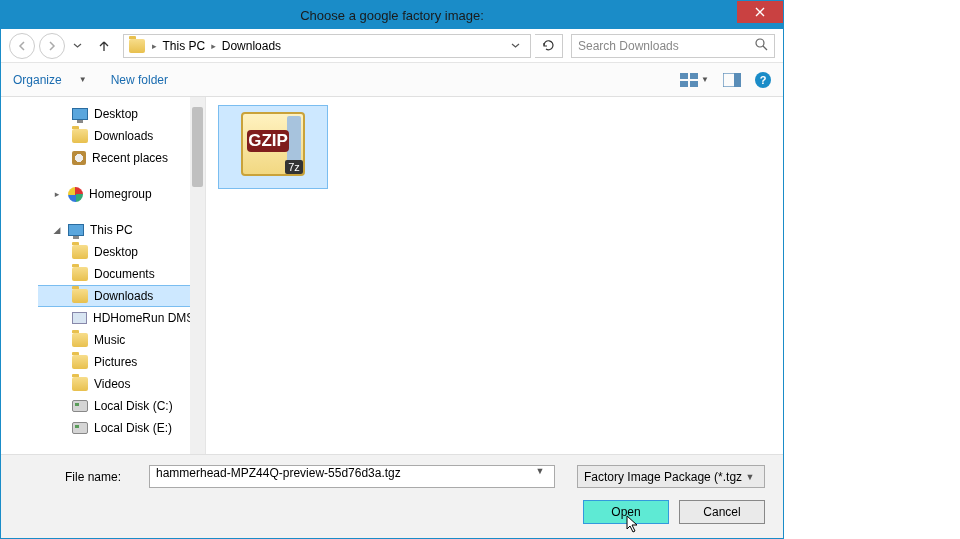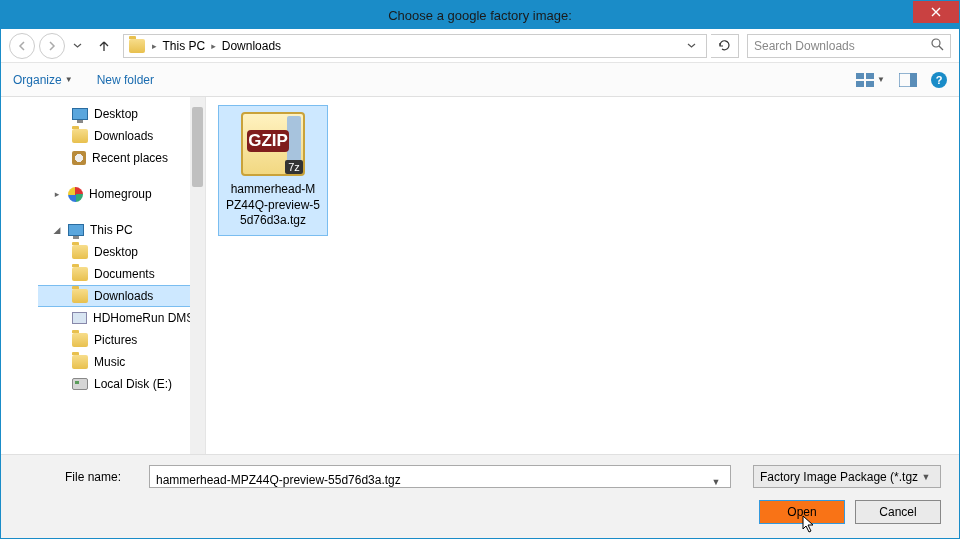--- a/index.html
+++ b/index.html
@@ -1,17 +1,17 @@
 <!DOCTYPE html>
 <html><head>
 <meta charset="utf-8">
 <style>
 * { box-sizing: border-box; margin: 0; padding: 0; font-family: "Segoe UI", Tahoma, sans-serif; font-size: 12px; }
 body { background: #fff; width: 960px; height: 539px; overflow: hidden; }
-.dialog { width: 960px; height: 539px; border: 1px solid #1a8cc8; display: flex; flex-direction: column; background: #fff; }
+.dialog { width: 784px; height: 539px; border: 1px solid #1a8cc8; display: flex; flex-direction: column; background: #fff; }
 .titlebar { height: 28px; background: #1a8cc8; color: #000; display: flex; align-items: center; justify-content: center; position: relative; }
 .titlebar-text { font-size: 13px; color: #1a1a1a; }
 .close-btn { position: absolute; right: 0; top: 0; width: 46px; height: 22px; background: #c94141; color: #fff; display: flex; align-items: center; justify-content: center; font-size: 12px; cursor: pointer; }
 
 .nav-row { height: 34px; display: flex; align-items: center; padding: 3px 8px; gap: 4px; border-bottom: 1px solid #e5e5e5; background: #fff; }
 .nav-btn { width: 26px; height: 26px; border: 1px solid #ccc; border-radius: 50%; display: flex; align-items: center; justify-content: center; color: #999; cursor: default; background: #fff; }
 .recent-btn { width: 16px; display: flex; align-items: center; justify-content: center; color: #666; cursor: pointer; }
 .up-btn { width: 22px; height: 22px; display: flex; align-items: center; justify-content: center; color: #333; cursor: pointer; margin: 0 4px; }
 .breadcrumb { flex: 1; height: 24px; border: 1px solid #ccc; display: flex; align-items: center; padding: 0 4px; background: #fff; }
 .bc-icon { width: 18px; height: 18px; margin-right: 4px; display: flex; align-items: center; justify-content: center; }
@@ -19,21 +19,21 @@
 .bc-sep { color: #666; padding: 0 2px; font-size: 9px; }
 .bc-right { margin-left: auto; display: flex; align-items: center; gap: 6px; padding-right: 6px; color: #555; }
 .refresh-wrapper { height: 24px; width: 28px; border-top: 1px solid #ccc; border-right: 1px solid #ccc; border-bottom: 1px solid #ccc; display: flex; align-items: center; justify-content: center; cursor: pointer; color: #333; }
 .search-box { width: 204px; height: 24px; border: 1px solid #ccc; display: flex; align-items: center; padding: 0 6px; color: #888; margin-left: 4px; }
 .search-box input { border: none; outline: none; flex: 1; font-size: 12px; color: #333; }
 .search-box input::placeholder { color: #888; }
 .search-icon { margin-left: 4px; color: #666; }
 
 .toolbar { height: 34px; display: flex; align-items: center; padding: 0 12px; gap: 24px; border-bottom: 1px solid #e0e0e0; background: #fbfbfb; }
 .toolbar-left { display: flex; gap: 24px; }
-.toolbar-item { color: #1a6cb0; cursor: pointer; display: flex; align-items: center; gap: 3px; }
+.toolbar-item { color: #1a6cb0; cursor: pointer; display: flex; align-items: center; gap: 17px; }
 .toolbar-right { margin-left: auto; display: flex; align-items: center; gap: 14px; }
 .tb-iconbtn { display: flex; align-items: center; gap: 3px; cursor: pointer; color: #555; }
 .help-icon { width: 16px; height: 16px; border-radius: 50%; background: #1a8cc8; color: #fff; display: flex; align-items: center; justify-content: center; font-size: 11px; font-weight: bold; cursor: pointer; }
 
 .body-area { flex: 1; display: flex; min-height: 0; }
 .sidebar-wrap { display: flex; padding-left: 37px; }
 .sidebar { width: 152px; overflow: hidden; padding: 6px 0; border-right: none; }
 .sb-scroll { width: 16px; background: #f0f0f0; border-right: 1px solid #e5e5e5; position: relative; }
 .sb-thumb { position: absolute; left: 2px; right: 2px; top: 10px; height: 80px; background: #c0c0c0; border-radius: 2px; }
 .tree-item { display: flex; align-items: center; height: 22px; padding-left: 14px; gap: 6px; cursor: pointer; white-space: nowrap; overflow: hidden; }
@@ -57,28 +57,28 @@
 .file-icon-big { width: 64px; height: 64px; position: relative; margin-bottom: 6px; }
 .gzip-box { position:absolute; left:6px; top:18px; width:42px; height:22px; background:#7f1d1d; color:#fff; font-weight:bold; font-size:17px; display:flex; align-items:center; justify-content:center; border-radius:4px; }
 .zip-body { position:absolute; inset:0; border:2px solid #c9a23a; background:linear-gradient(#fff2c0,#f2d882); border-radius:4px; }
 .zip-deco { position:absolute; right:4px; top:4px; bottom:6px; width:14px; background:#a7c3dd; border-radius:2px; }
 .mini7z { position:absolute; right:2px; bottom:2px; width:18px; height:14px; background:#333; color:#fff; font-size:11px; display:flex; align-items:center; justify-content:center; border-radius:2px;}
 .file-label { text-align: center; font-size: 12px; line-height: 1.3; word-break: break-word; }
 
 .bottom-panel { padding: 10px 18px 14px 18px; background: #f2f2f2; border-top: 1px solid #e0e0e0; display: flex; flex-direction: column; gap: 12px; }
 .fn-row { display: flex; align-items: center; gap: 22px; }
 .fn-label { width: 108px; text-align: right; padding-right: 6px; }
-.fn-combo { flex: 1; height: 23px; border: 1px solid #aaa; background: #fff; display: flex; align-items: flex-end; padding: 0 6px; }
+.fn-combo { flex: 1; height: 23px; border: 1px solid #aaa; background: #fff; display: flex; align-items: flex-start; padding: 0 6px; }
 .fn-combo input { flex:1; border:none; outline:none; font-size:12px; }
 .combo-btn { width: 16px; text-align: center; color: #555; cursor: pointer; font-size: 9px; }
 .filter-combo { width: 188px; height: 23px; border: 1px solid #aaa; background: #eaeaea; display: flex; align-items: center; padding: 0 6px; cursor: pointer; }
 .filter-text { flex:1; white-space: nowrap; overflow: hidden; }
 .btn-row { display: flex; justify-content: flex-end; gap: 10px; padding-right: 0; }
 .btn { width: 86px; height: 24px; border: 1px solid #888; background: #eaeaea; cursor: pointer; display: flex; align-items: center; justify-content: center; position: relative; }
-.btn.default { border: 1px solid #3399dd; background: #f97316; }
+.btn.default { border: 1px solid #3399dd; background: #5eead4; }
 .cursor-img { position: absolute; left: 50%; top: 14px; pointer-events: none; }
 </style>
 </head>
 <body>
 
 <div class="dialog">
 
   <div class="titlebar">
     <span class="titlebar-text">Choose a google factory image:</span>
     <div class="close-btn">
@@ -206,49 +206,52 @@
         <div class="tree-item level2 selected">
             <span class="folder-ic"></span>
             <span>Downloads</span>
           </div>
         <div class="tree-item level2">
             <span class="net-ic"></span>
             <span>HDHomeRun DMS</span>
           </div>
         <div class="tree-item level2">
             <span class="folder-ic"></span>
+            <span>Music</span>
+          </div>
+        <div class="tree-item level2">
+            <span class="folder-ic"></span>
             <span>Pictures</span>
           </div>
         <div class="tree-item level2">
             <span class="folder-ic"></span>
-            <span>Music</span>
+            <span>Videos</span>
+          </div>
+        <div class="tree-item level2">
+            <span class="disk-ic"></span>
+            <span>Local Disk (C:)</span>
           </div>
         <div class="tree-item level2">
             <span class="disk-ic"></span>
             <span>Local Disk (E:)</span>
           </div>
       </div>
       <div class="sb-scroll">
           <div class="sb-thumb"></div>
         </div>
     </div>
 
     <div class="file-area">
       <div class="file-item">
         <div class="file-icon-big">
           <div class="zip-body"></div>
           <div class="zip-deco"></div>
           <div class="gzip-box">GZIP</div>
           <div class="mini7z">7z</div>
         </div>
-        <div class="file-label">
-          <span>hammerhead-M</span><br>
-          <span>PZ44Q-preview-5</span><br>
-          <span>5d76d3a.tgz</span>
-        </div>
       </div>
     </div>
   </div>
 
   <div class="bottom-panel">
     <div class="fn-row">
       <span class="fn-label">File name:</span>
       <div class="fn-combo">
         <input value="hammerhead-MPZ44Q-preview-55d76d3a.tgz" style="">
         <span class="combo-btn">▼</span>

